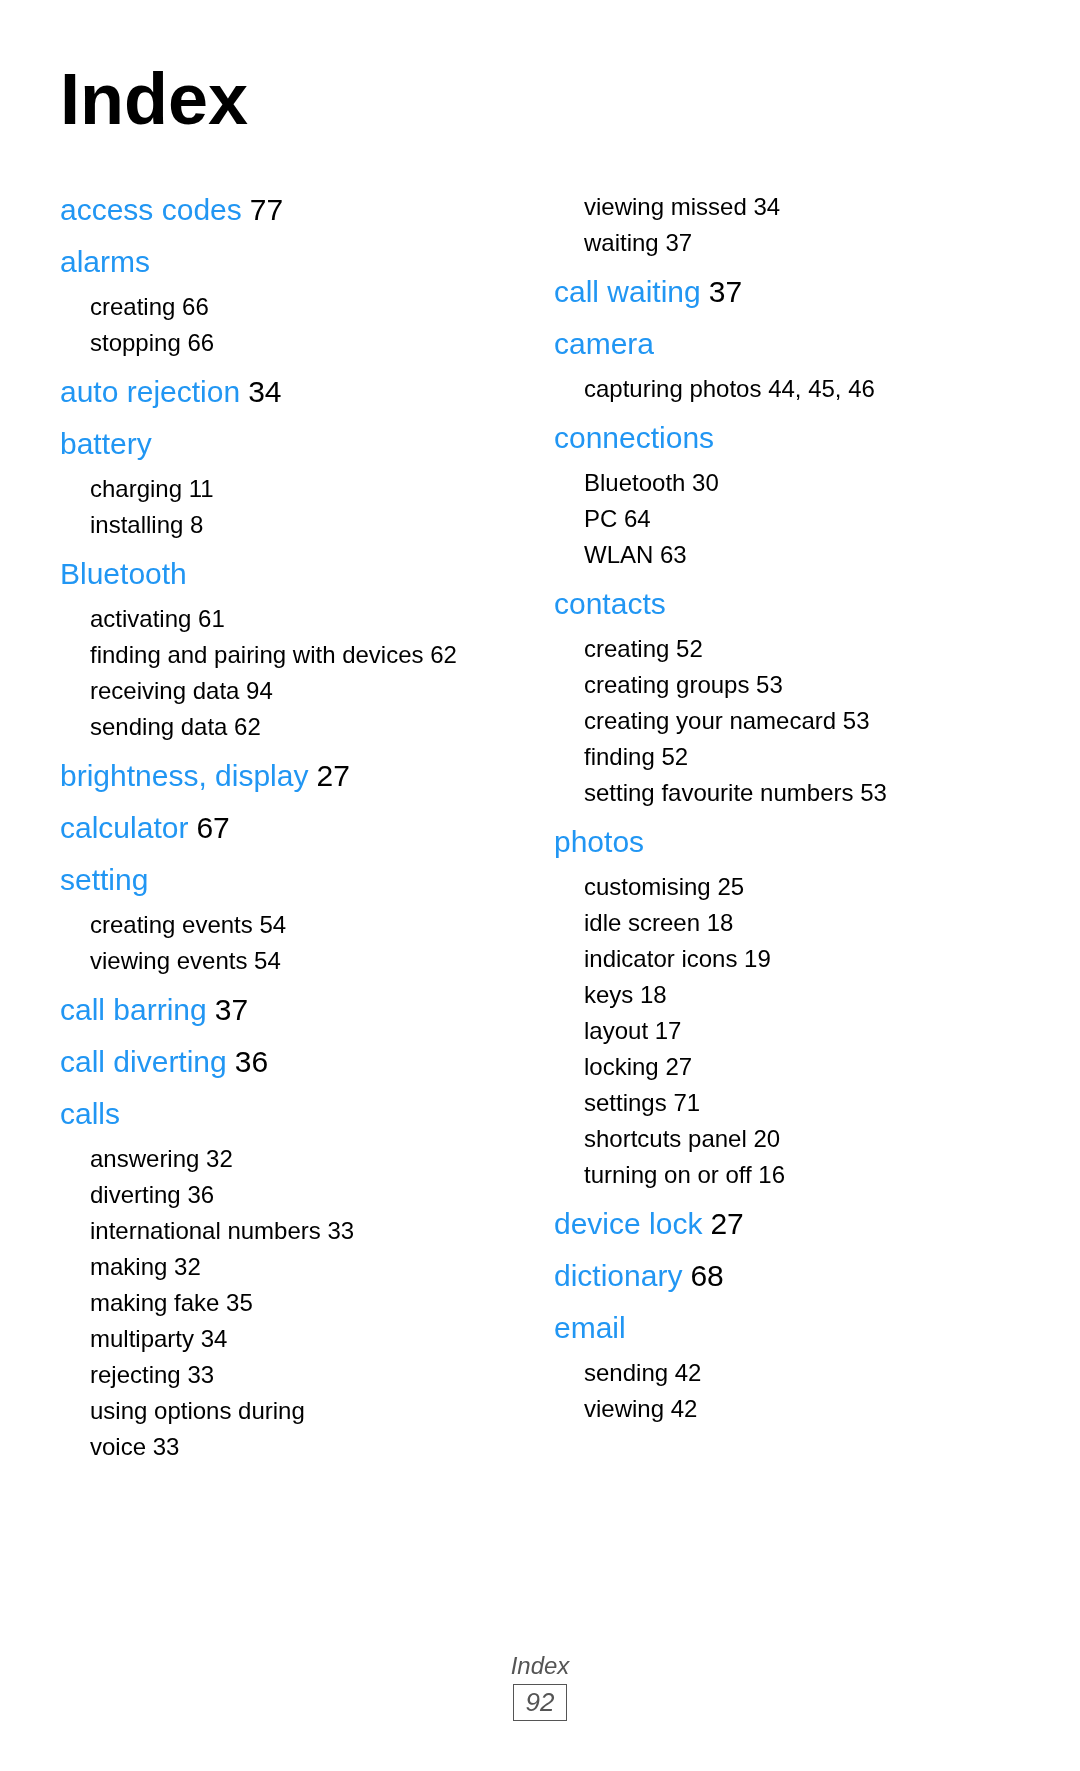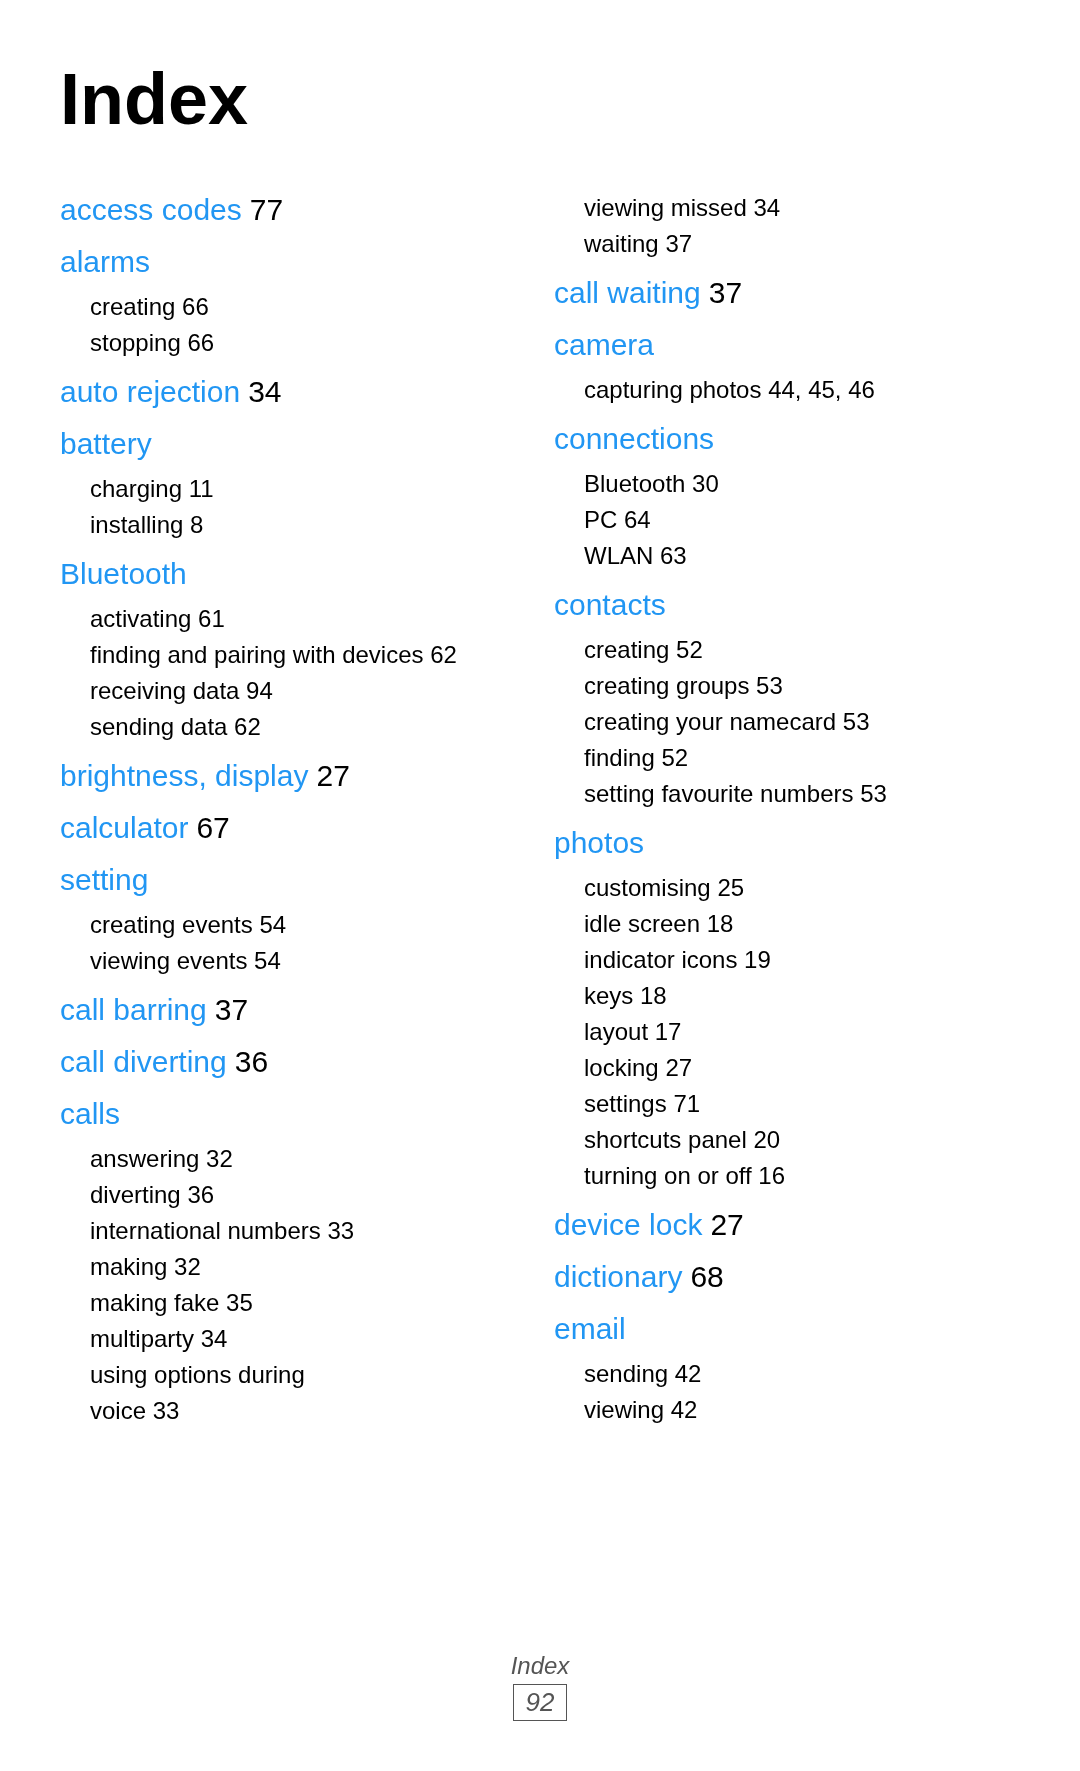--- a/index.html
+++ b/index.html
@@ -18,21 +18,21 @@
     h1 {
       font-size: 72px;
       font-weight: 900;
       color: #000000;
       margin-bottom: 50px;
       line-height: 1.1;
     }
     .columns {
       display: flex;
       gap: 28px;
-      align-items: center;
+      align-items: flex-start;
     }
     .column {
       flex: 1;
     }
     .entry {
       margin-bottom: 6px;
     }
     .category-link {
       color: #2196F3;
       font-size: 30px;
@@ -124,20 +124,21 @@
         <div class="entry"><span class="category-link">call diverting<span class="page-num">36</span></span></div>
       </div>
       <div class="section">
         <div class="entry"><span class="category-link">calls</span></div>
         <div class="sub-entry">answering   32</div>
         <div class="sub-entry">diverting   36</div>
         <div class="sub-entry">international numbers   33</div>
         <div class="sub-entry">making   32</div>
         <div class="sub-entry">making fake   35</div>
         <div class="sub-entry">multiparty   34</div>
+        <div class="sub-entry">rejecting   33</div>
         <div class="sub-entry">using options during</div>
         <div class="sub-entry">voice   33</div>
       </div>
     </div>
   <div class="column" id="right-col">
       <div class="section">
         <div class="sub-entry">viewing missed   34</div>
         <div class="sub-entry">waiting   37</div>
       </div>
       <div class="section">

